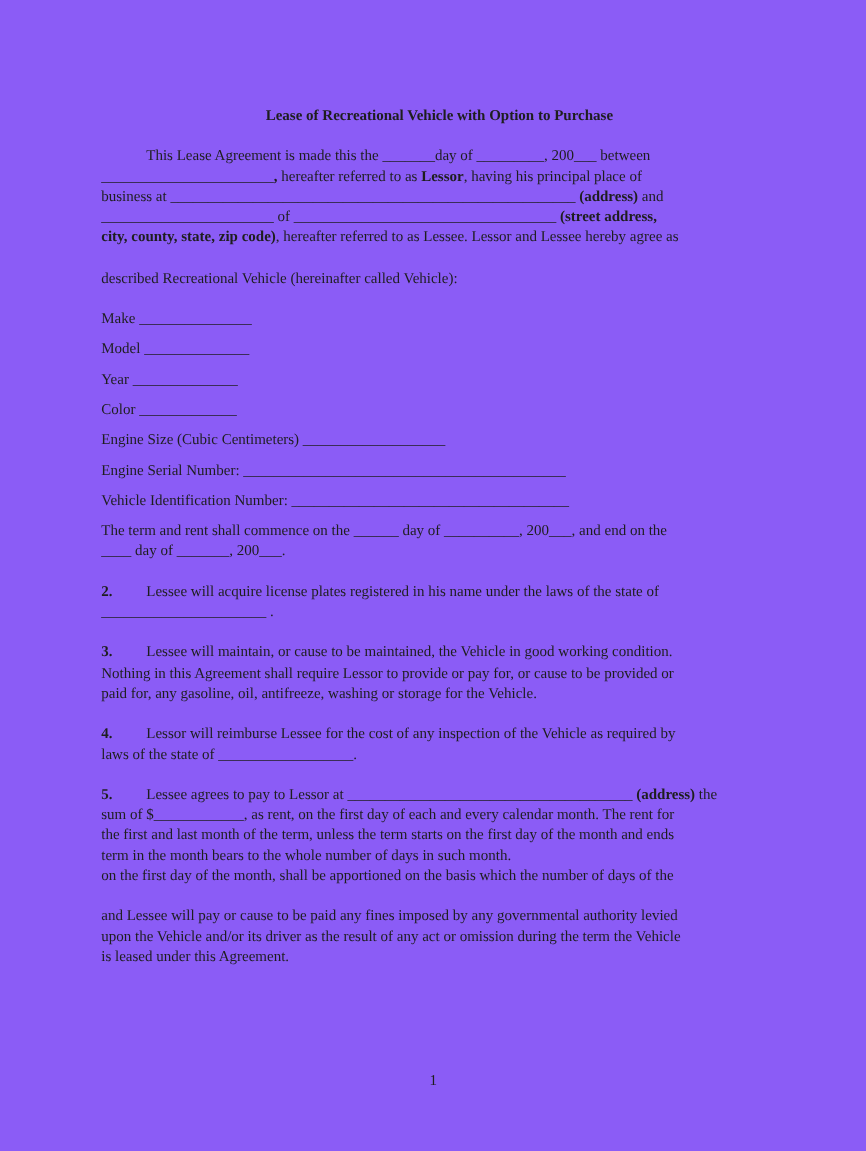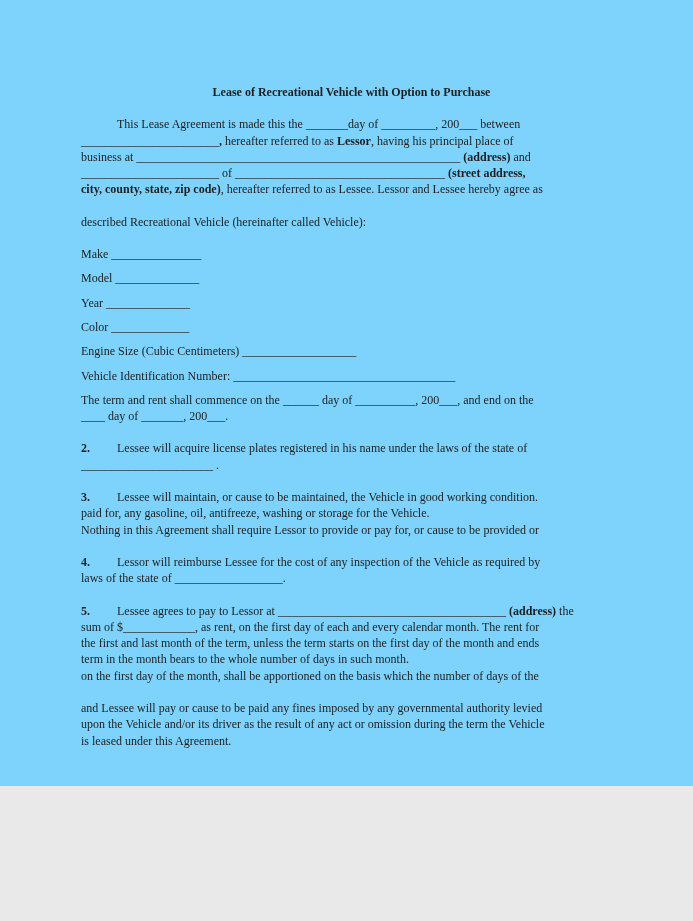--- a/index.html
+++ b/index.html
@@ -1,20 +1,20 @@
 <!DOCTYPE html>
 <html><head>
 <meta charset="utf-8">
 <style>
   html,body { margin:0; padding:0; background:#e9e9e9; }
   .page {
     position:relative;
-    width:693px; height:786px;
+    width:693px; height:921px;
     margin:0 auto;
-    background:#7dd3fc;
+    background:#8b5cf6;
     overflow:hidden;
     color:#1e1e1e;
     font-family:"Liberation Serif", serif;
     font-size:12px;
     line-height:16.3px;
   }
   .content { position:absolute; left:81px; top:84px; width:541px; }
   .doc-title { text-align:center; font-weight:700; margin:0 0 16px 0; }
   .para { margin:0 0 16px 0; }
   .fields { margin:0 0 7px 0; }
@@ -56,38 +56,41 @@
       <div class="field">
           <div class="line"><span class="">Year ______________</span></div>
         </div>
       <div class="field">
           <div class="line"><span class="">Color _____________</span></div>
         </div>
       <div class="field">
           <div class="line"><span class="">Engine Size (Cubic Centimeters) ___________________</span></div>
         </div>
       <div class="field">
+          <div class="line"><span class="">Engine Serial Number: ___________________________________________</span></div>
+        </div>
+      <div class="field">
           <div class="line"><span class="">Vehicle Identification Number: _____________________________________</span></div>
         </div>
     </div>
 
     <div class="para">
         <div class="line"><span class="">The term and rent shall commence on the ______ day of __________, 200___, and end on the</span></div>
         <div class="line"><span class="">____ day of _______, 200___.</span></div>
       </div>
 
     <div class="para">
         <div class="line"><span class="num">2.</span><span class="i">Lessee</span><span class=""> will acquire license plates registered in his name under the laws of the state of</span></div>
         <div class="line"><span class="">______________________ .</span></div>
       </div>
 
     <div class="para">
         <div class="line"><span class="num">3.</span><span class="i">Lessee</span><span class=""> will maintain, or cause to be maintained, the </span><span class="i">Vehicle</span><span class=""> in good working condition.</span></div>
+        <div class="line"><span class="">Nothing in this Agreement shall require </span><span class="i">Lessor</span><span class=""> to provide or pay for, or cause to be provided or</span></div>
         <div class="line"><span class="">paid for, any gasoline, oil, antifreeze, washing or storage for the </span><span class="i">Vehicle</span><span class="">.</span></div>
-        <div class="line"><span class="">Nothing in this Agreement shall require </span><span class="i">Lessor</span><span class=""> to provide or pay for, or cause to be provided or</span></div>
       </div>
 
     <div class="para">
         <div class="line"><span class="num">4.</span><span class="i">Lessor</span><span class=""> will reimburse </span><span class="i">Lessee</span><span class=""> for the cost of any inspection of the </span><span class="i">Vehicle</span><span class=""> as  required by</span></div>
         <div class="line"><span class="">laws of the state of __________________.</span></div>
       </div>
 
     <div class="para">
         <div class="line"><span class="num">5.</span><span class="i">Lessee</span><span class=""> agrees to pay to </span><span class="i">Lessor</span><span class=""> at </span><span class="">______________________________________</span><span class=""> </span><span class="b i">(address)</span><span class=""> the</span></div>
         <div class="line"><span class="">sum of $____________, as rent, on the first day of each and every calendar month. The rent for</span></div>

